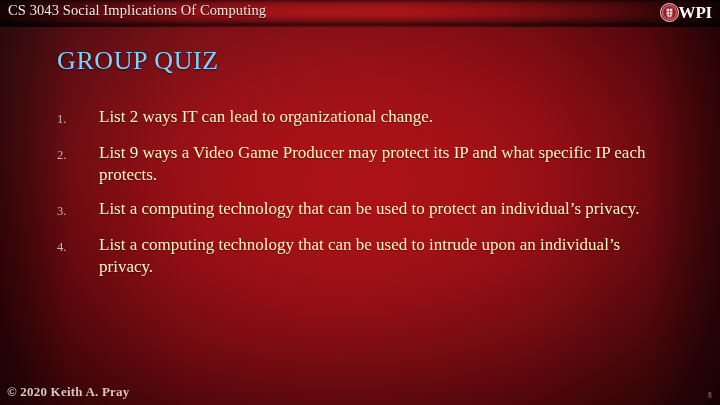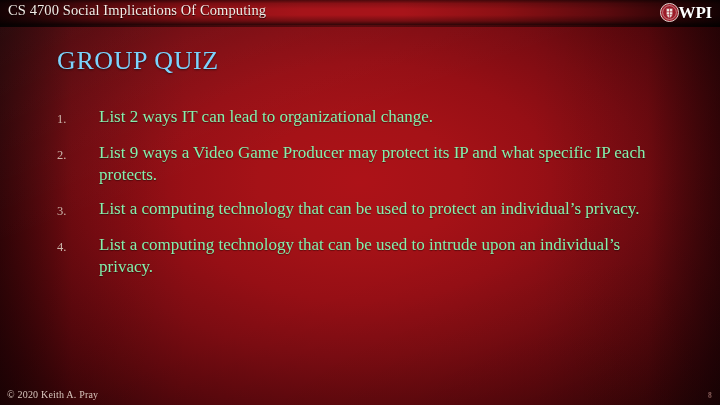--- a/index.html
+++ b/index.html
@@ -158,31 +158,31 @@
     flex: 0 0 42px;
     font-size: 12.5px;
     color: #cdb9ae;
     line-height: 22px;
     padding-top: 2px;
   }
   .list-text {
     flex: 1 1 auto;
     font-size: 17px;
     line-height: 22px;
-    color: #86efac;
+    color: #fef9c3;
     text-shadow: 0 1px 1px rgba(0,0,0,0.45);
   }
 
   
   #footer-copyright {
     position: absolute;
     left: 7px;
     bottom: 5px;
-    font-size: 10px;
-    font-weight: normal;
+    font-size: 13px;
+    font-weight: bold;
     color: #d8c6bd;
     letter-spacing: 0.2px;
   }
   #footer-pagenum {
     position: absolute;
     right: 8px;
     bottom: 5px;
     font-size: 7.5px;
     font-weight: bold;
     color: #8a5f5c;
@@ -192,21 +192,21 @@
 </head>
 <body>
 
 <div id="slide">
 
   <div id="bg-base"></div>
   <div id="bg-sides"></div>
   <div id="bg-sheen"></div>
 
   <div id="header">
-    <div id="course-title">CS 4700 Social Implications Of Computing</div>
+    <div id="course-title">CS 3043 Social Implications Of Computing</div>
 
     <div id="wpi-logo">
       <svg id="wpi-seal" viewBox="0 0 40 40">
         <circle cx="20" cy="20" r="19" fill="#9c1b28"></circle>
         <circle cx="20" cy="20" r="19" fill="none" stroke="#e6d9d4" stroke-width="2"></circle>
         <circle cx="20" cy="20" r="14.5" fill="none" stroke="#e6d9d4" stroke-width="1.1"></circle>
         <path d="M13.5 11.5 H26.5 V22.5 Q26.5 28.5 20 31.5 Q13.5 28.5 13.5 22.5 Z" fill="#f0e6e2" stroke="#8c1420" stroke-width="0.8"></path>
         <path d="M20 11.5 V31.5" stroke="#9c1b28" stroke-width="1.4"></path>
         <path d="M13.5 18.5 H26.5" stroke="#9c1b28" stroke-width="1.4"></path>
         <path d="M13.5 24.5 H26.5" stroke="#9c1b28" stroke-width="1"></path>

